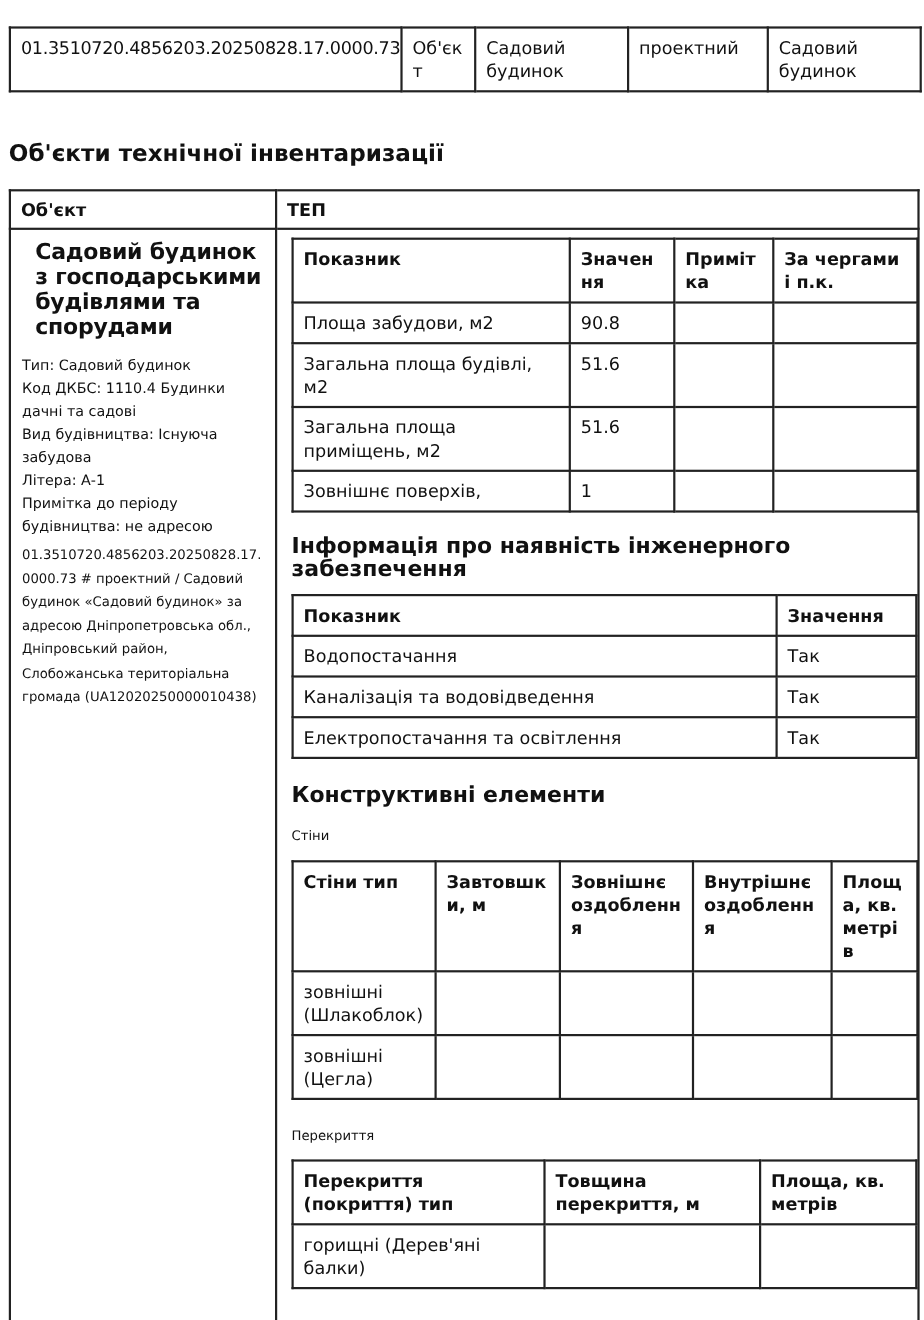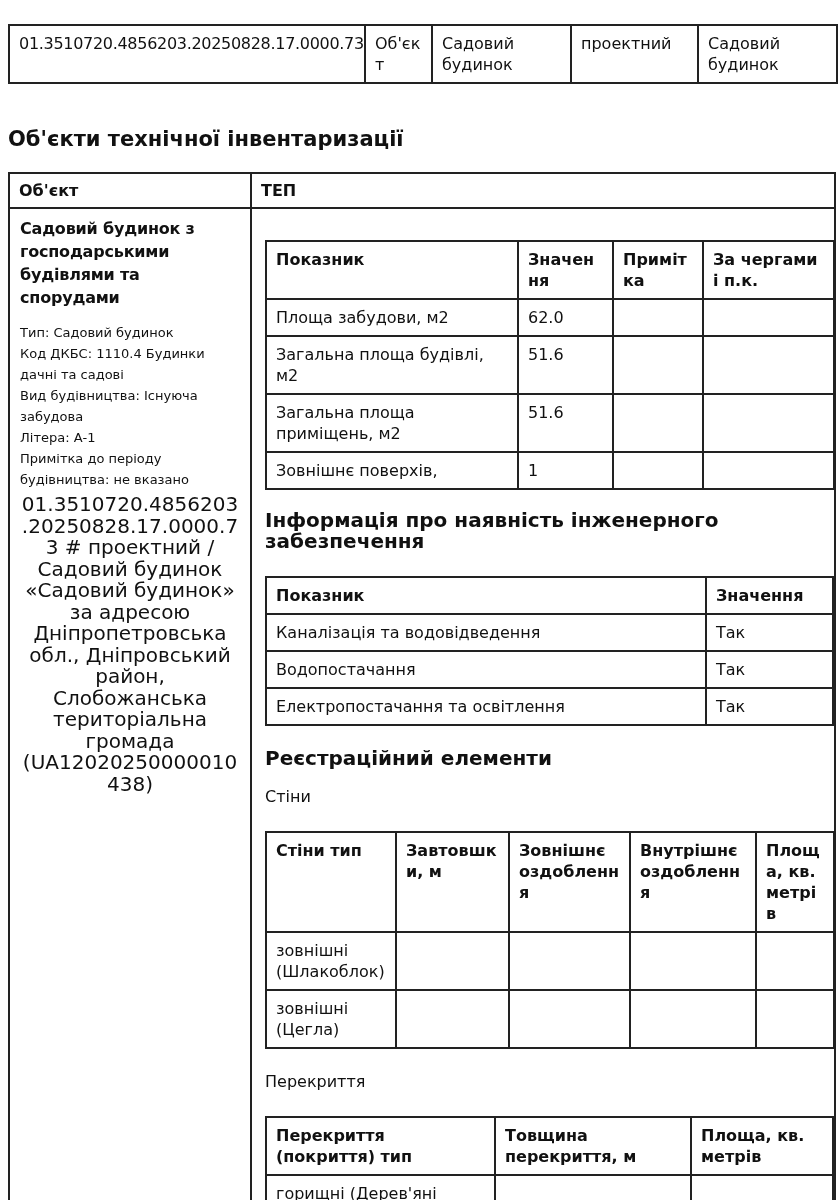--- a/index.html
+++ b/index.html
@@ -3,21 +3,21 @@
 <meta charset="utf-8">
 <style>
   * { box-sizing: border-box; margin: 0; padding: 0; }
   html, body { width: 840px; height: 1200px; overflow: hidden; background: #ffffff; }
   body {
     font-family: "DejaVu Sans", sans-serif;
     color: #111;
     font-size: 16px;
     line-height: 21px;
   }
-  table { border-collapse: collapse; table-layout: fixed; background: #fff; margin-top: 24px; }
+  table { border-collapse: collapse; table-layout: fixed; background: #fff; }
   th, td {
     border: 2px solid #222;
     vertical-align: top;
     text-align: left;
     padding: 7px 9px;
     font-size: 16px;
     line-height: 21px;
     word-wrap: break-word;
   }
   th { font-weight: bold; }
@@ -34,31 +34,31 @@
     margin: 42px 0 20px 8px;
   }
 
   
   .inventory { width: 828px; margin: 0 4px 0 8px; }
   .inventory > tbody > tr > th { padding: 6px 9px; }
   .obj-cell { padding: 6px 10px 40px 10px; }
   .tep-cell { padding: 7px 0 80px 13px; height: 980px; }
 
   
-  .obj-title { font-size: 16px; font-weight: bold; line-height: 23px; letter-spacing: -0.2px; margin: 2px 0 13px 0; }
+  .obj-title { font-size: 20px; font-weight: bold; line-height: 23px; letter-spacing: -0.2px; margin: 2px 0 13px 12px; }
   .obj-detail { font-size: 13px; line-height: 21px; }
-  .obj-reg { font-size: 20px; line-height: 21.5px; margin-top: 4px; word-wrap: break-word; text-align: center; }
+  .obj-reg { font-size: 12px; line-height: 21.5px; margin-top: 4px; word-wrap: break-word; }
 
   
   .tep-tbl { width: 568px; }
   .eng-tbl  { width: 567px; }
   .walls-tbl { width: 568px; }
   .floors-tbl { width: 567px; }
   .sub-heading { font-weight: bold; font-size: 20px; margin: 20px 0 12px 0; }
-  .sub-label { font-size: 16px; margin: 17px 0 11px 0; }
+  .sub-label { font-size: 12px; margin: 17px 0 11px 0; }
   .mt-lg { margin-top: 22px; }
   .empty-cell { height: 35px; }
 </style>
 </head>
 <body>
 
 <table class="registry">
   <colgroup>
     <col style="width:356px">
       <col style="width:67px">
@@ -90,21 +90,21 @@
       <th>ТЕП</th>
     </tr>
     <tr>
 
       <td class="obj-cell">
         <div class="obj-title">Садовий будинок з господарськими будівлями та спорудами</div>
         <div class="obj-detail">Тип: Садовий будинок</div>
         <div class="obj-detail">Код ДКБС: 1110.4 Будинки дачні та садові</div>
         <div class="obj-detail">Вид будівництва: Існуюча забудова</div>
         <div class="obj-detail">Літера: А-1</div>
-        <div class="obj-detail">Примітка до періоду будівництва: не вказано</div>
+        <div class="obj-detail">Примітка до періоду будівництва: не адресою</div>
         <div class="obj-reg">01.3510720.4856203.20250828.17.0000.73 # проектний / Садовий будинок «Садовий будинок» за адресою Дніпропетровська обл., Дніпровський район, Слобожанська територіальна громада (UA12020250000010438)</div>
       </td>
 
       <td class="tep-cell">
 
         <table class="tep-tbl">
           <colgroup>
             <col style="width:252px">
               <col style="width:95px">
               <col style="width:90px">
@@ -112,21 +112,21 @@
           </colgroup>
           <tbody>
             <tr>
               <th>Показник</th>
               <th>Значення</th>
               <th>Примітка</th>
               <th>За чергами і п.к.</th>
             </tr>
             <tr>
               <td>Площа забудови, м2</td>
-              <td>62.0</td>
+              <td>90.8</td>
               <td class="empty-cell"></td>
               <td class="empty-cell"></td>
             </tr>
             <tr>
               <td>Загальна площа будівлі, м2</td>
               <td>51.6</td>
               <td class="empty-cell"></td>
               <td class="empty-cell"></td>
             </tr>
             <tr>
@@ -149,35 +149,35 @@
           <colgroup>
             <col style="width:440px">
               <col style="width:127px">
           </colgroup>
           <tbody>
             <tr>
               <th>Показник</th>
               <th>Значення</th>
             </tr>
             <tr>
+              <td>Водопостачання</td>
+              <td>Так</td>
+            </tr>
+            <tr>
               <td>Каналізація та водовідведення</td>
               <td>Так</td>
             </tr>
             <tr>
-              <td>Водопостачання</td>
-              <td>Так</td>
-            </tr>
-            <tr>
               <td>Електропостачання та освітлення</td>
               <td>Так</td>
             </tr>
           </tbody>
         </table>
 
-        <div class="sub-heading mt-lg">Реєстраційний елементи</div>
+        <div class="sub-heading mt-lg">Конструктивні елементи</div>
         <div class="sub-label">Стіни</div>
 
         <table class="walls-tbl">
           <colgroup>
             <col style="width:130px">
               <col style="width:113px">
               <col style="width:121px">
               <col style="width:126px">
               <col style="width:78px">
           </colgroup>

